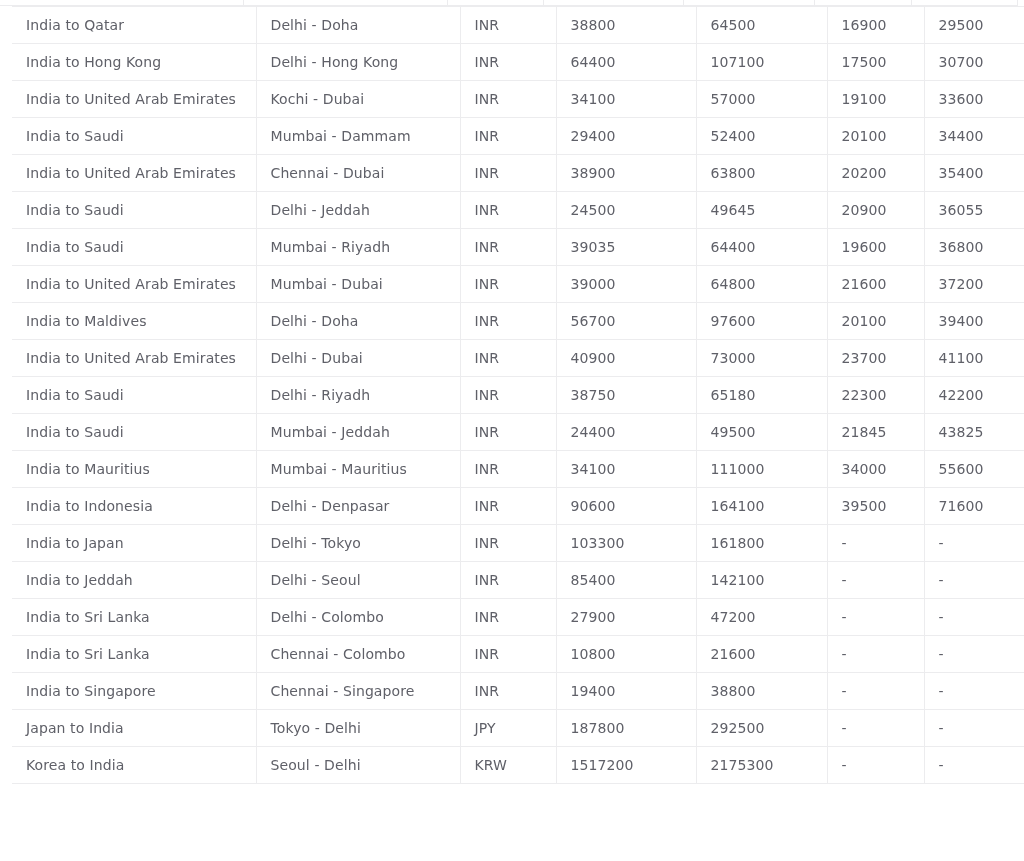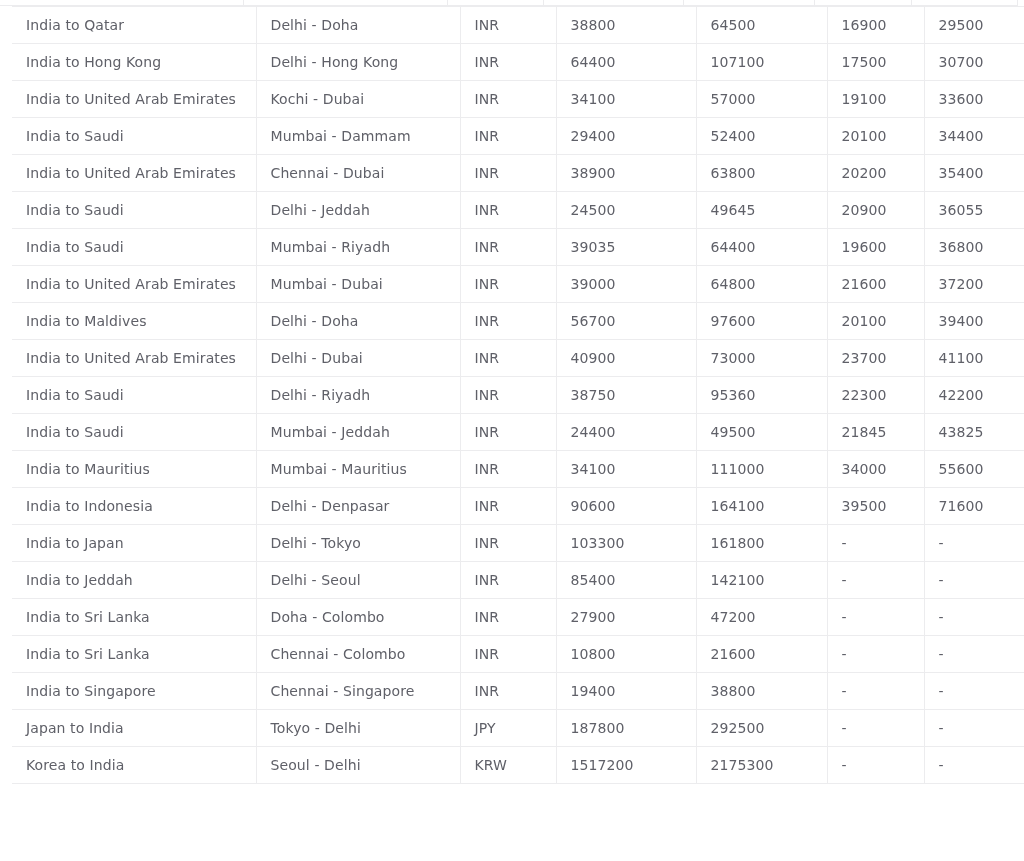--- a/index.html
+++ b/index.html
@@ -171,21 +171,21 @@
           <td class="c3">40900</td>
           <td class="c4">73000</td>
           <td class="c5">23700</td>
           <td class="c6 c7">41100</td>
         </tr>
         <tr>
           <td class="c0">India to Saudi</td>
           <td class="c1">Delhi - Riyadh</td>
           <td class="c2">INR</td>
           <td class="c3">38750</td>
-          <td class="c4">95360</td>
+          <td class="c4">65180</td>
           <td class="c5">22300</td>
           <td class="c6 c7">42200</td>
         </tr>
         <tr>
           <td class="c0">India to Saudi</td>
           <td class="c1">Mumbai - Jeddah</td>
           <td class="c2">INR</td>
           <td class="c3">24400</td>
           <td class="c4">49500</td>
           <td class="c5">21845</td>
@@ -222,21 +222,21 @@
           <td class="c0">India to Jeddah</td>
           <td class="c1">Delhi - Seoul</td>
           <td class="c2">INR</td>
           <td class="c3">85400</td>
           <td class="c4">142100</td>
           <td class="c5">-</td>
           <td class="c6 c7">-</td>
         </tr>
         <tr>
           <td class="c0">India to Sri Lanka</td>
-          <td class="c1">Doha - Colombo</td>
+          <td class="c1">Delhi - Colombo</td>
           <td class="c2">INR</td>
           <td class="c3">27900</td>
           <td class="c4">47200</td>
           <td class="c5">-</td>
           <td class="c6 c7">-</td>
         </tr>
         <tr>
           <td class="c0">India to Sri Lanka</td>
           <td class="c1">Chennai - Colombo</td>
           <td class="c2">INR</td>

